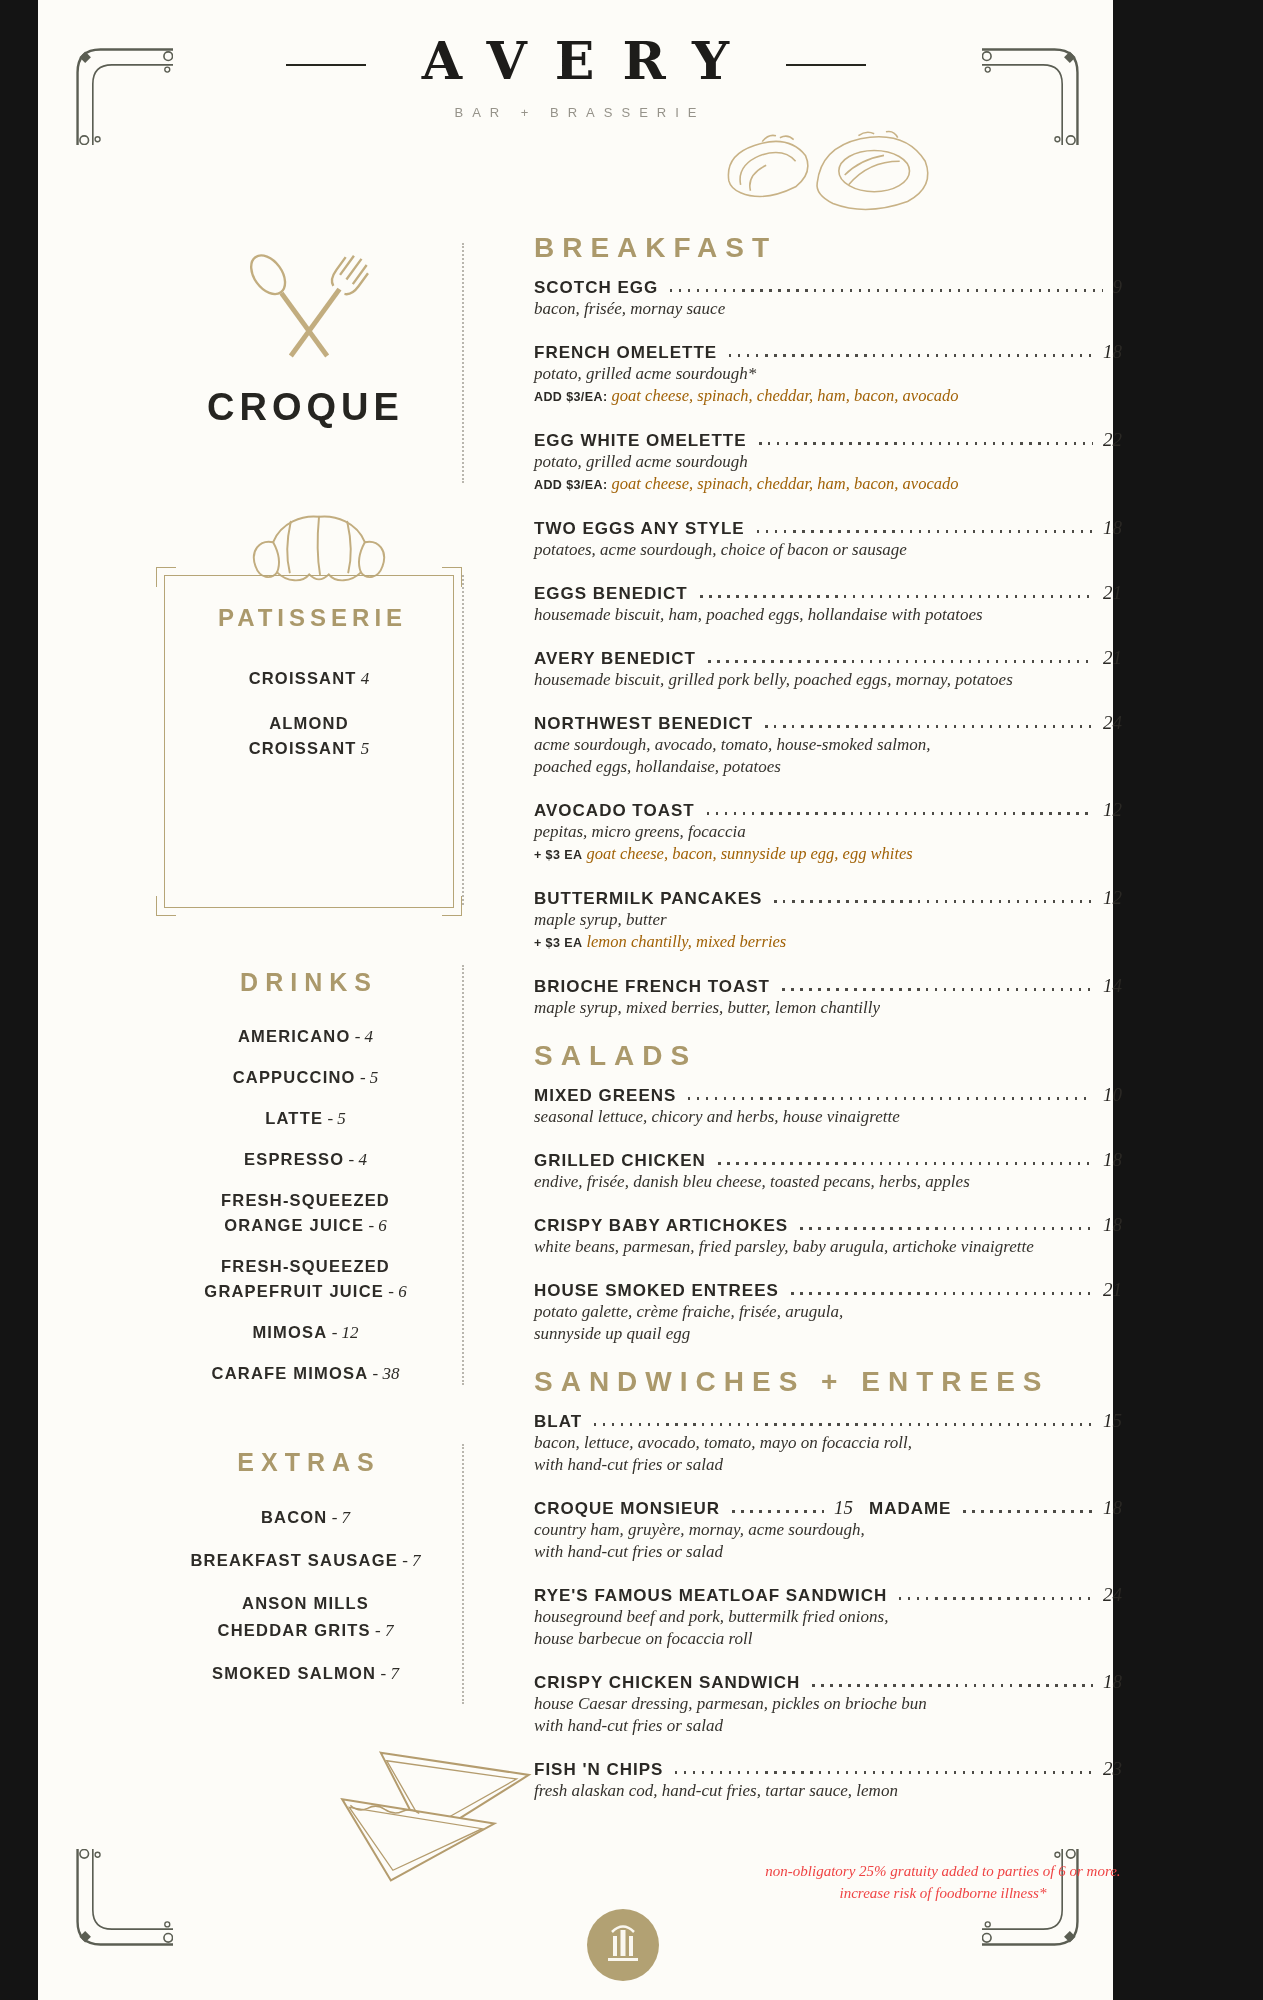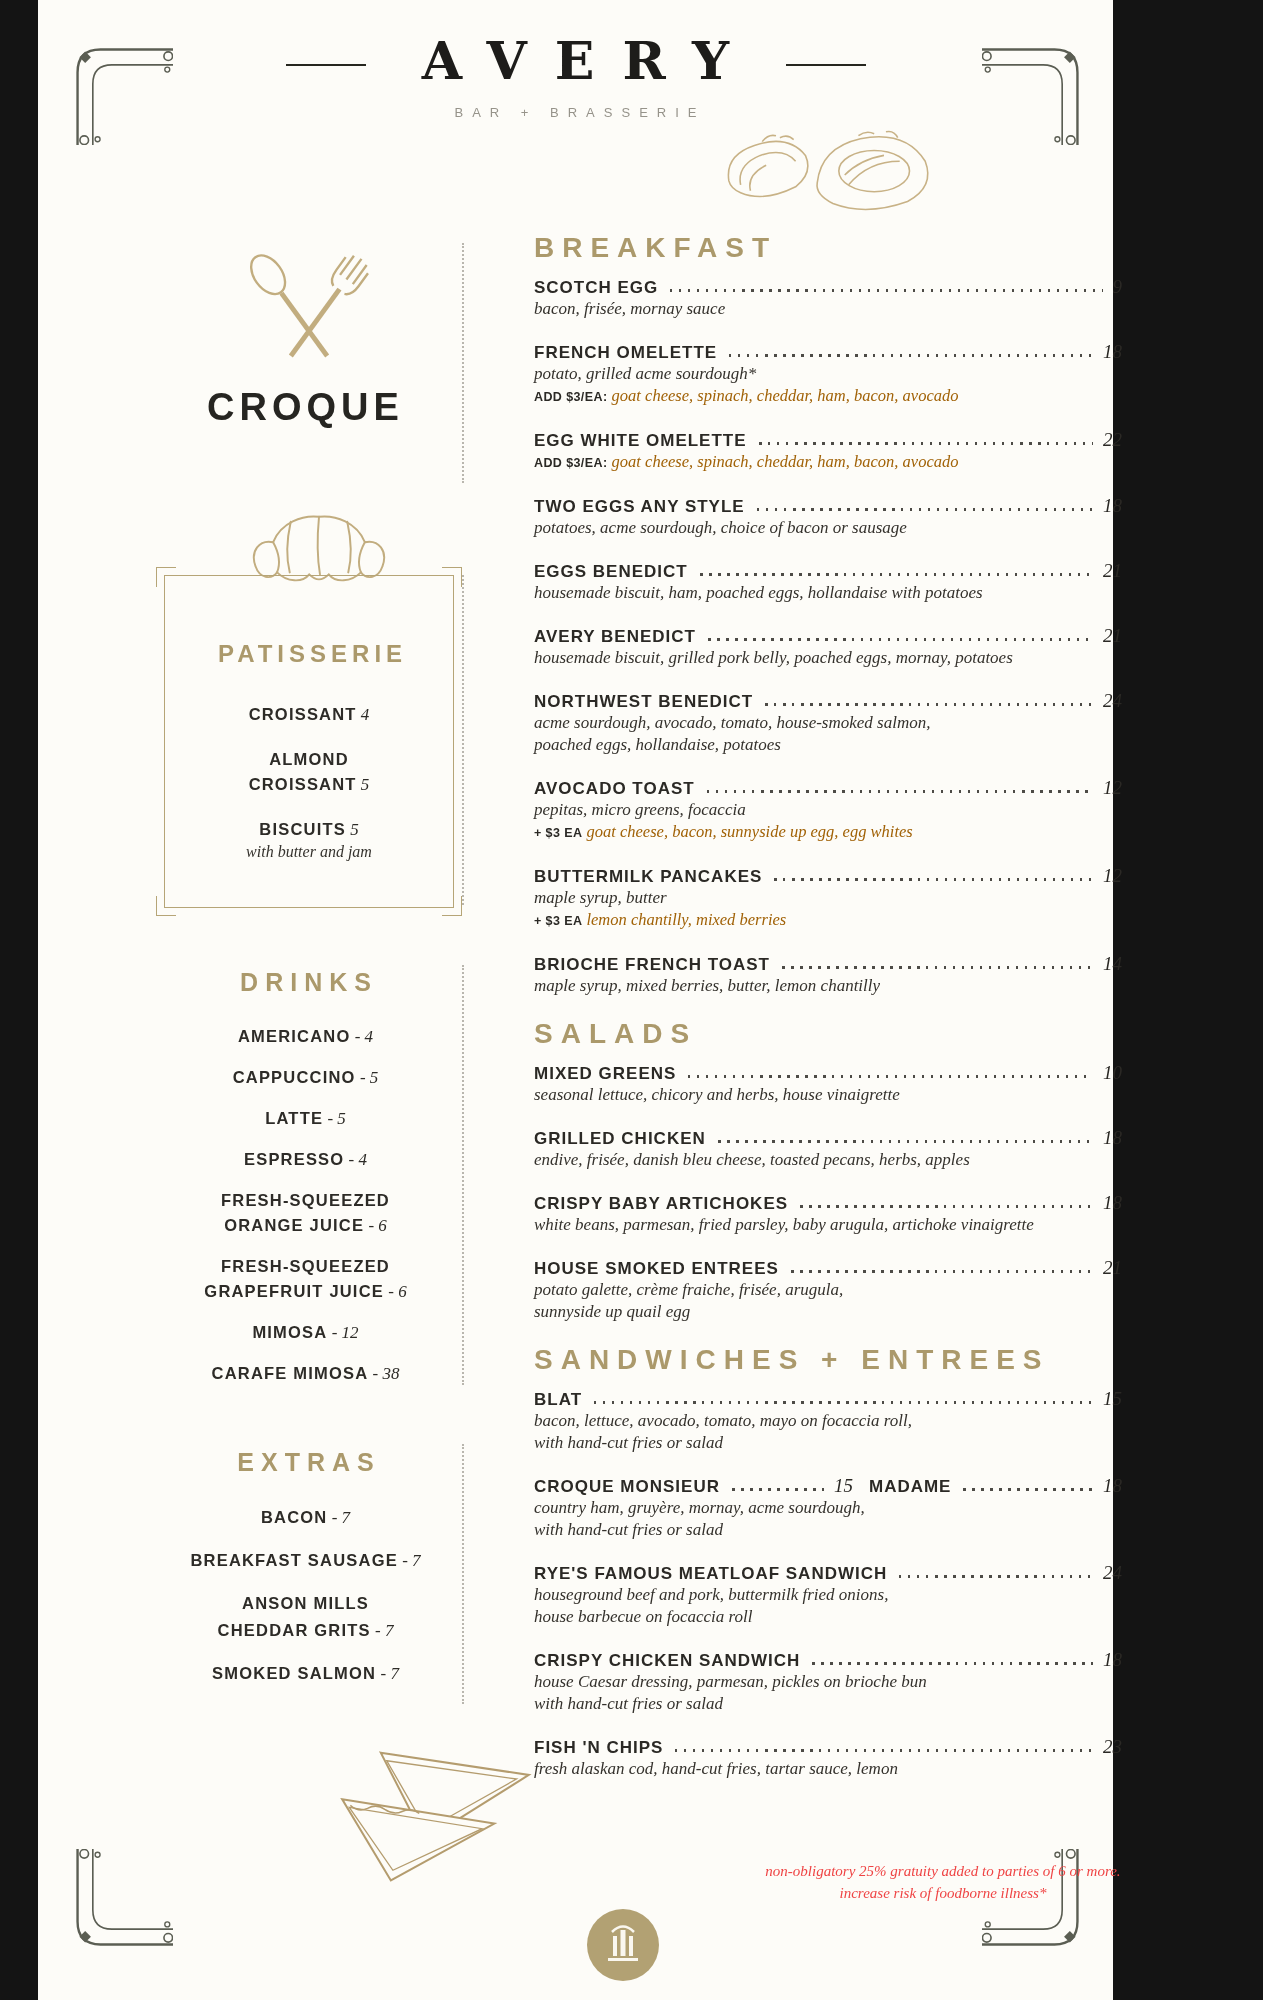--- a/index.html
+++ b/index.html
@@ -37,21 +37,21 @@
   .vdot.v3 { top:965px;  height:420px; }
   .vdot.v4 { top:1444px; height:260px; }
 
   
   .brunch-label { position:absolute; left:95px; top:386px; width:345px; text-align:center;
                   font-size:38px; font-weight:bold; letter-spacing:5px; color:#262521; }
 
   .side-heading { font-size:25px; font-weight:bold; letter-spacing:7px; text-indent:7px; color:#ab996b; text-align:center; }
 
   .pat-box { position:absolute; left:126px; top:575px; width:290px; height:333px;
-             border:1.5px solid #b6a577; padding-top:64px; text-align:center; }
+             border:1.5px solid #b6a577; padding-top:28px; text-align:center; }
   .pat-corner { position:absolute; width:20px; height:20px; border:1.5px solid #b6a577; }
   .pat-corner.tl { top:-9px; left:-9px;   border-right:none;  border-bottom:none; }
   .pat-corner.tr { top:-9px; right:-9px;  border-left:none;   border-bottom:none; }
   .pat-corner.bl { bottom:-9px; left:-9px;  border-right:none; border-top:none; }
   .pat-corner.br { bottom:-9px; right:-9px; border-left:none;  border-top:none; }
   .pat-box .side-heading { font-size:24px; letter-spacing:5px; }
   .pat-list { margin-top:34px; }
 
   .drinks-title { position:absolute; left:95px; top:968px;  width:345px; }
   .drinks-list  { position:absolute; left:95px; top:1024px; width:345px; text-align:center; }
@@ -199,24 +199,20 @@
     <span class="pat-corner br"></span>
     <div class="side-heading">PATISSERIE</div>
     <div class="pat-list">
         <div class="side-item">
           <div class="side-line"><span class="side-name">CROISSANT</span><span class="side-price">  4</span></div>
         </div>
         <div class="side-item">
           <div class="side-line"><span class="side-name">ALMOND</span></div>
           <div class="side-line"><span class="side-name">CROISSANT</span><span class="side-price">  5</span></div>
         </div>
-        <div class="side-item">
-          <div class="side-line"><span class="side-name">BISCUITS</span><span class="side-price">  5</span></div>
-          <div class="side-note">with butter and jam</div>
-        </div>
       </div>
   </div>
 
   <div class="drinks-title side-heading">DRINKS</div>
   <div class="drinks-list">
       <div class="side-item">
         <div class="side-line"><span class="side-name">AMERICANO</span><span class="side-price"> - 4</span></div>
       </div>
       <div class="side-item">
         <div class="side-line"><span class="side-name">CAPPUCCINO</span><span class="side-price"> - 5</span></div>
@@ -289,20 +285,21 @@
           </div>
           <div class="item-desc">potato, grilled acme sourdough*</div>
           <div class="item-add"><span class="add-prefix">ADD $3/EA:</span><span class="add-text"> goat cheese, spinach, cheddar, ham, bacon, avocado</span></div>
         </div>
         <div class="menu-item">
           <div class="item-row">
             <span class="item-name">EGG WHITE OMELETTE</span>
             <span class="leader"></span>
             <span class="item-price">22</span>
           </div>
+          <div class="item-desc">potato, grilled acme sourdough</div>
           <div class="item-add"><span class="add-prefix">ADD $3/EA:</span><span class="add-text"> goat cheese, spinach, cheddar, ham, bacon, avocado</span></div>
         </div>
         <div class="menu-item">
           <div class="item-row">
             <span class="item-name">TWO EGGS ANY STYLE</span>
             <span class="leader"></span>
             <span class="item-price">18</span>
           </div>
           <div class="item-desc">potatoes, acme sourdough, choice of bacon or sausage</div>
         </div>

